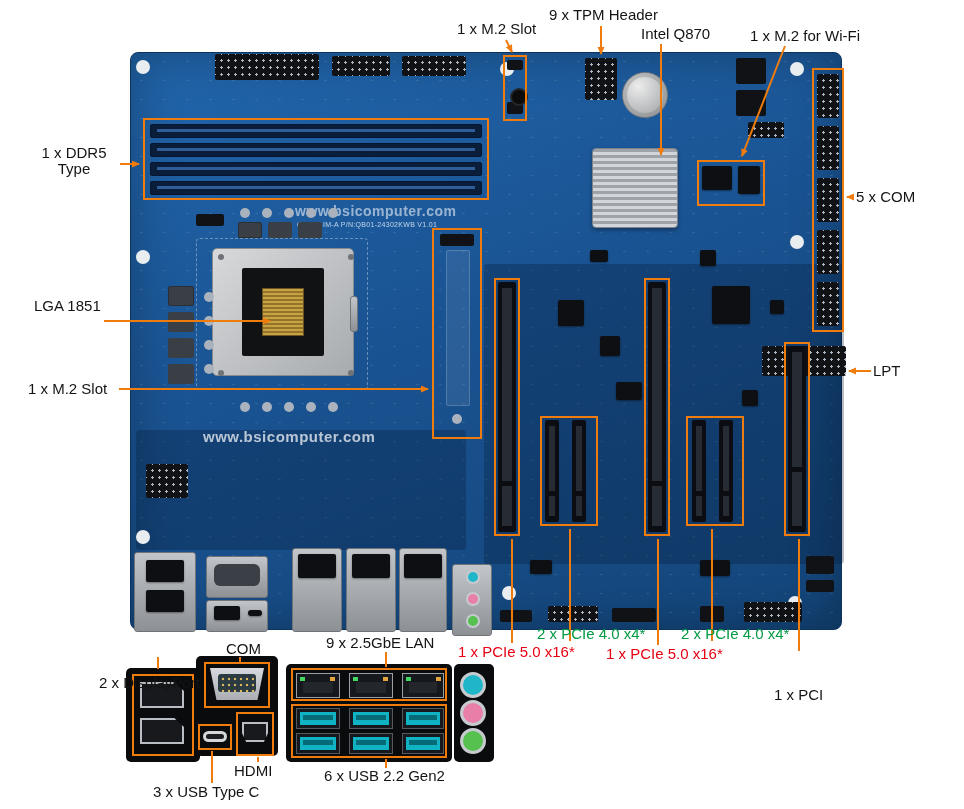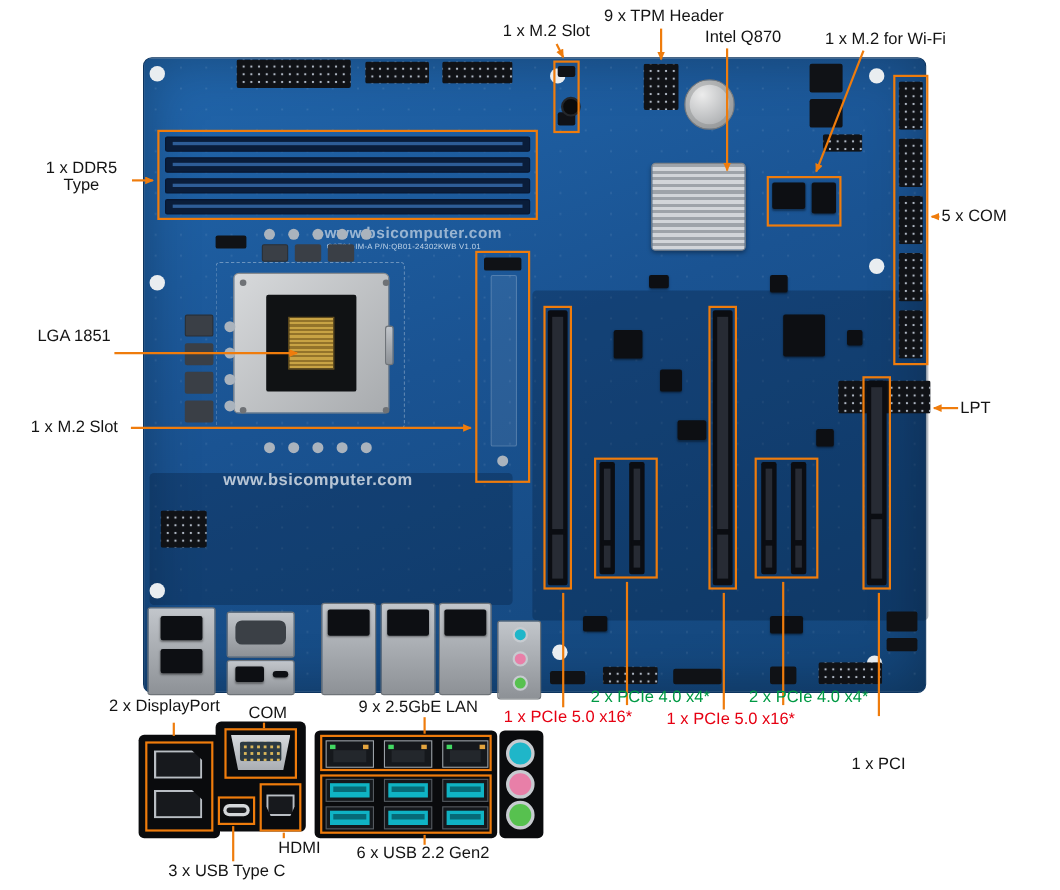--- a/index.html
+++ b/index.html
@@ -250,25 +250,25 @@
   <div class="abs label" style="left:641px;top:26px">Intel Q870</div>
   <div class="abs label" style="left:750px;top:28px">1 x M.2 for Wi-Fi</div>
   <div class="abs label" style="left:28px;top:145px;width:92px;text-align:center">
     <div>1 x DDR5</div>
     <div>Type</div>
   </div>
   <div class="abs label" style="left:34px;top:298px">LGA 1851</div>
   <div class="abs label" style="left:28px;top:381px">1 x M.2 Slot</div>
   <div class="abs label" style="left:856px;top:189px">5 x COM</div>
   <div class="abs label" style="left:873px;top:363px">LPT</div>
-  <div class="abs label" style="left:99px;top:634px">2 x DisplayPort</div>
+  <div class="abs label" style="left:99px;top:675px">2 x DisplayPort</div>
   <div class="abs label" style="left:226px;top:641px">COM</div>
   <div class="abs label" style="left:326px;top:635px">9 x 2.5GbE LAN</div>
   <div class="abs label red" style="left:458px;top:644px">1 x PCIe 5.0 x16*</div>
   <div class="abs label green" style="left:537px;top:626px">2 x PCIe 4.0 x4*</div>
   <div class="abs label red" style="left:606px;top:646px">1 x PCIe 5.0 x16*</div>
   <div class="abs label green" style="left:681px;top:626px">2 x PCIe 4.0 x4*</div>
   <div class="abs label" style="left:774px;top:687px">1 x PCI</div>
   <div class="abs label" style="left:324px;top:768px">6 x USB 2.2 Gen2</div>
-  <div class="abs label" style="left:253px;top:763px">HDMI</div>
+  <div class="abs label" style="left:234px;top:763px">HDMI</div>
   <div class="abs label" style="left:153px;top:784px">3 x USB Type C</div>
 
 </div>
 
 </body></html>

